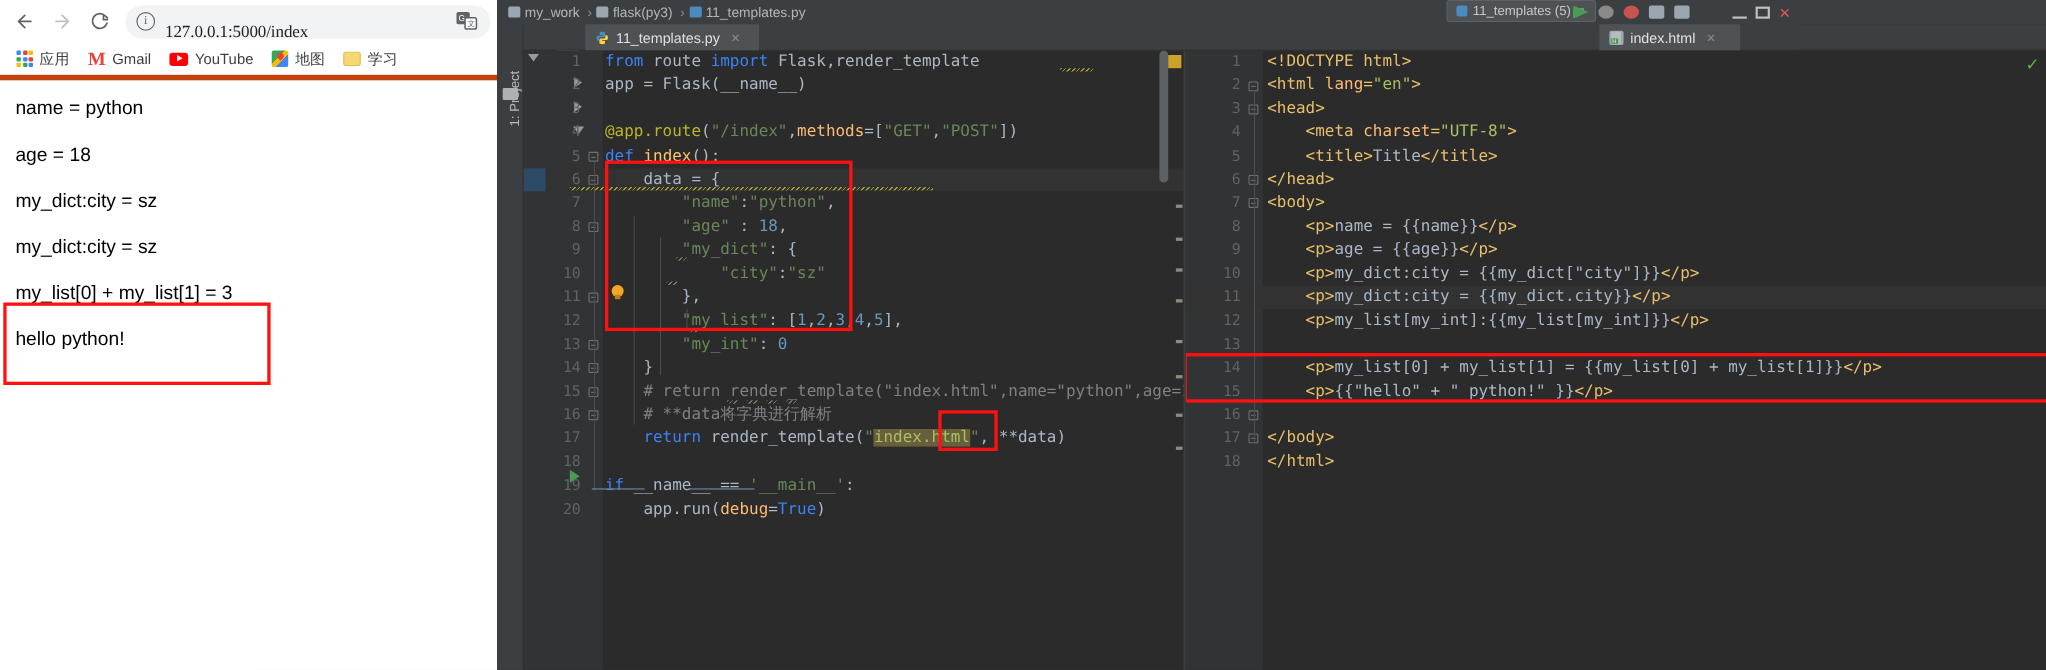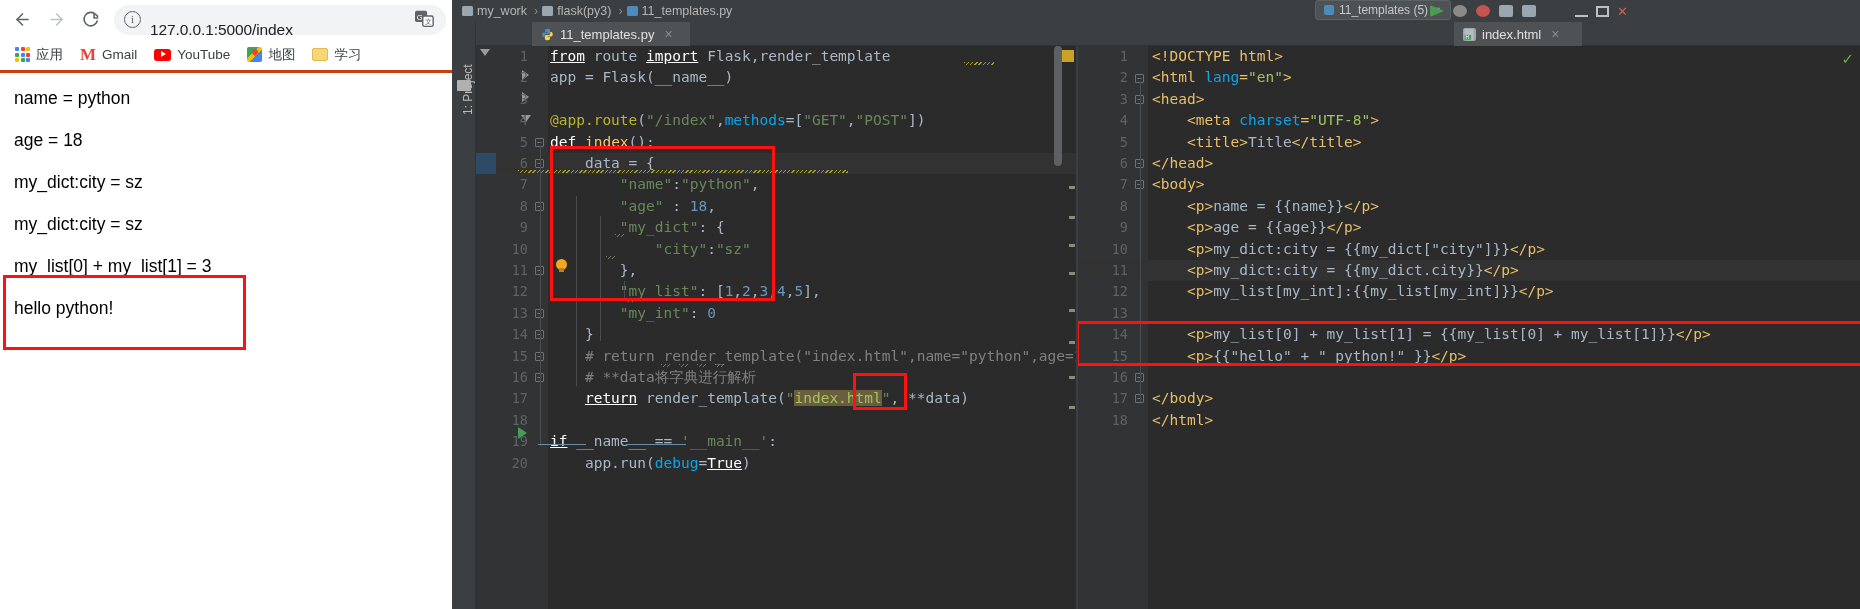--- a/index.html
+++ b/index.html
@@ -16,26 +16,26 @@
   .nav-btn { width:32px; height:32px; display:flex; align-items:center; justify-content:center;
              border-radius:50%; color:#5f6368; flex:0 0 auto; }
   .nav-btn.disabled { color:#bdc1c6; }
   .nav-btn svg { display:block; }
   .omnibox { flex:1 1 auto; height:30px; background:#f1f3f4; border-radius:15px;
              display:flex; align-items:center; padding:0 10px; margin-left:6px; min-width:0; }
   .omni-info { width:17px; height:17px; border:1.6px solid #5f6368; border-radius:50%;
                color:#5f6368; font-size:11px; line-height:14px; text-align:center;
                font-family:"Liberation Serif", serif; flex:0 0 auto; margin-right:9px; }
   .omni-url { font-size:15.5px; color:#202124; white-space:nowrap; overflow:hidden;
-              font-family:Liberation Sans, sans-serif; letter-spacing:-0.1px;margin-top:20px; }
+              font-family:Liberation Serif, serif; letter-spacing:-0.1px;margin-top:20px; }
   .omni-right { margin-left:auto; display:flex; align-items:center; gap:5px; padding-left:6px; }
   .tr-icon { width:22px; height:20px; position:relative; }
 
   .bw-bookmarks { height:34px; background:#ffffff; display:flex; align-items:center;
-                  padding:0 9px; gap:5px; border-bottom:3px solid #c2410c; }
+                  padding:0 9px; gap:5px; border-bottom:5px solid #c2410c; }
   .bm { display:flex; align-items:center; gap:6px; padding:3px 6px; border-radius:4px;
         font-size:13.5px; color:#3c4043; white-space:nowrap; }
   .apps-grid { width:15px; height:15px; display:grid; grid-template-columns:repeat(3,1fr);
                grid-template-rows:repeat(3,1fr); gap:1.5px; }
   .apps-grid i { display:block; border-radius:1px; }
   .gm { font-family:"Liberation Serif", serif; font-weight:bold; color:#ea4335;
         font-size:17px; line-height:14px; }
   .yt { width:17px; height:12px; background:#ff0000; border-radius:3px; position:relative; }
   .yt::after { content:""; position:absolute; left:6.5px; top:2.8px; border-left:5px solid #fff;
                border-top:3.2px solid transparent; border-bottom:3.2px solid transparent; }
@@ -108,29 +108,29 @@
   .pane-left  { left:24px;  width:602px; }
   .pane-right { left:626px; width:782px; }
   .pane-divider { position:absolute; left:624px; top:46px; width:2px; height:563px; background:#3c3f41; }
   .gutter-bg { position:absolute; left:0; top:0; bottom:0; background:#313335; }
   .lnum { position:absolute; width:34px; text-align:right; color:#606366; font-size:13.5px;
           font-family:"DejaVu Sans Mono", monospace; line-height:21.4px; }
   .codetext { position:absolute; white-space:pre; font-size:14.5px; line-height:21.4px;
               font-family:"DejaVu Sans Mono", monospace; }
 
   
-  .kw   { color:#ffffff;text-decoration:underline; }
+  .kw   { color:#3b82f6; }
   .fn   { color:#ffc66d; }
   .str  { color:#6a8759; }
   .num  { color:#6897bb; }
   .cmt  { color:#808080; }
   .def  { color:#a9b7c6; }
   .deco { color:#bbb529;margin-top:20px; }
   .tag  { color:#e8bf6a; }
-  .attr { color:#0ea5e9;text-align:center; }
+  .attr { color:#fdba74;text-align:center; }
   .avl  { color:#a5c261; }
   .txt  { color:#a9b7c6; }
   .hl-str { background:#6a5f3c; color:#a5c261; }
 
   .cur-line { position:absolute; left:0; height:21.4px; background:#323232; }
   .left-mark { position:absolute; width:20px; height:21.4px; background:#2d4a66; }
 
   .fold { position:absolute; width:9px; height:9px; border:1px solid #6e7173; color:#8a8d8f;
           font-size:8px; line-height:7px; text-align:center; border-radius:1px; }
   .vline { position:absolute; width:1px; background:#4a4d4f; }

